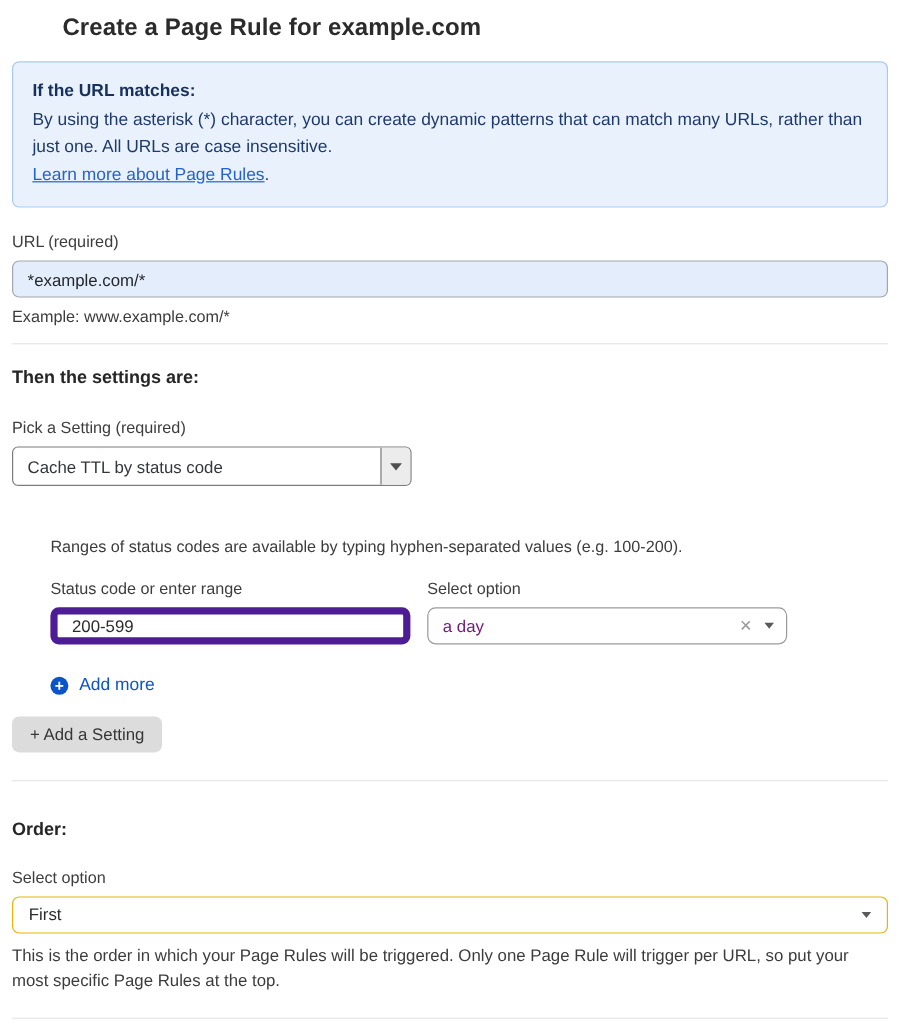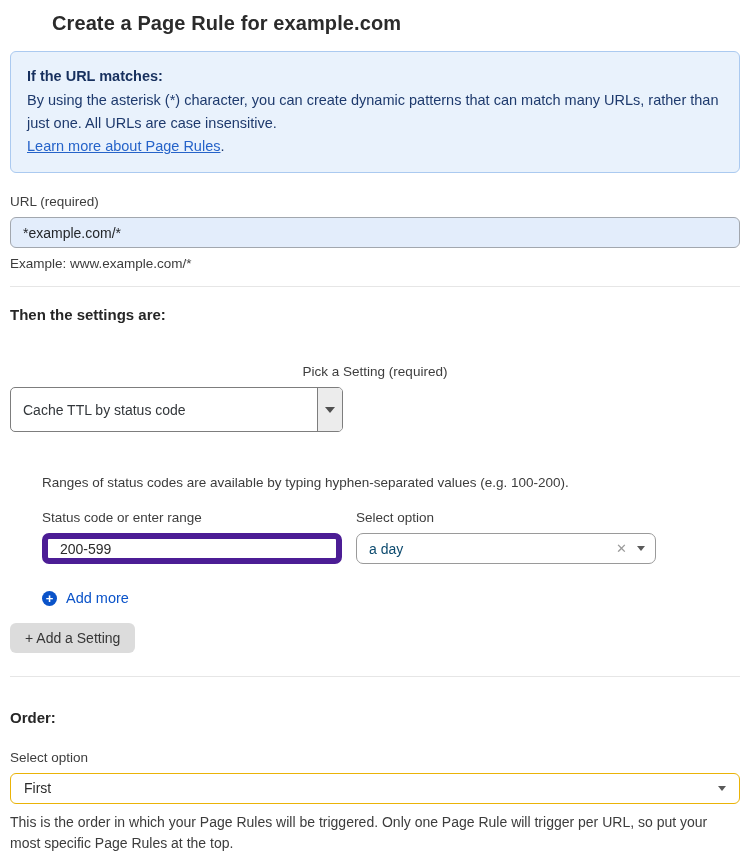--- a/index.html
+++ b/index.html
@@ -77,21 +77,21 @@
   .section-heading {
     font-size: 15px;
     font-weight: bold;
     color: #262626;
     margin-top: 19px;
   }
   
   .setting-select {
     margin-top: 8px;
     width: 333px;
-    height: 45px;
+    height: 33px;
     border: 1px solid #7d7d7d;
     border-radius: 5px;
     background: #ffffff;
     display: flex;
     align-items: stretch;
     cursor: pointer;
     overflow: hidden;
   }
   .setting-select .select-value {
     flex: 1;
@@ -161,21 +161,21 @@
     border-radius: 7px;
     background: #ffffff;
     display: flex;
     align-items: center;
     padding: 0 10px 0 12px;
     cursor: pointer;
   }
   .combo-select .combo-value {
     flex: 1;
     font-size: 14px;
-    color: #0c4a6e;
+    color: #701a75;
   }
   .combo-select .clear-x {
     font-size: 13px;
     color: #9a9a9a;
     padding: 0 10px;
     cursor: pointer;
   }
   
   .add-more {
     margin-top: 26px;
@@ -256,21 +256,21 @@
   </div>
 
   <div class="field-label">URL (required)</div>
   <input class="url-input" type="text" value="*example.com/*" style="">
   <div class="hint-text">Example: www.example.com/*</div>
 
   <hr class="divider">
 
   <div class="section-heading">Then the settings are:</div>
 
-  <div class="field-label" style="margin-top:41px;text-align:center;">Pick a Setting (required)</div>
+  <div class="field-label" style="margin-top:26px;">Pick a Setting (required)</div>
   <div class="setting-select">
     <div class="select-value">Cache TTL by status code</div>
     <div class="select-arrow-btn">
       <span class="tri-down"></span>
     </div>
   </div>
 
   <div class="sub-setting">
     <div class="ranges-help">Ranges of status codes are available by typing hyphen-separated values (e.g. 100-200).</div>
 

